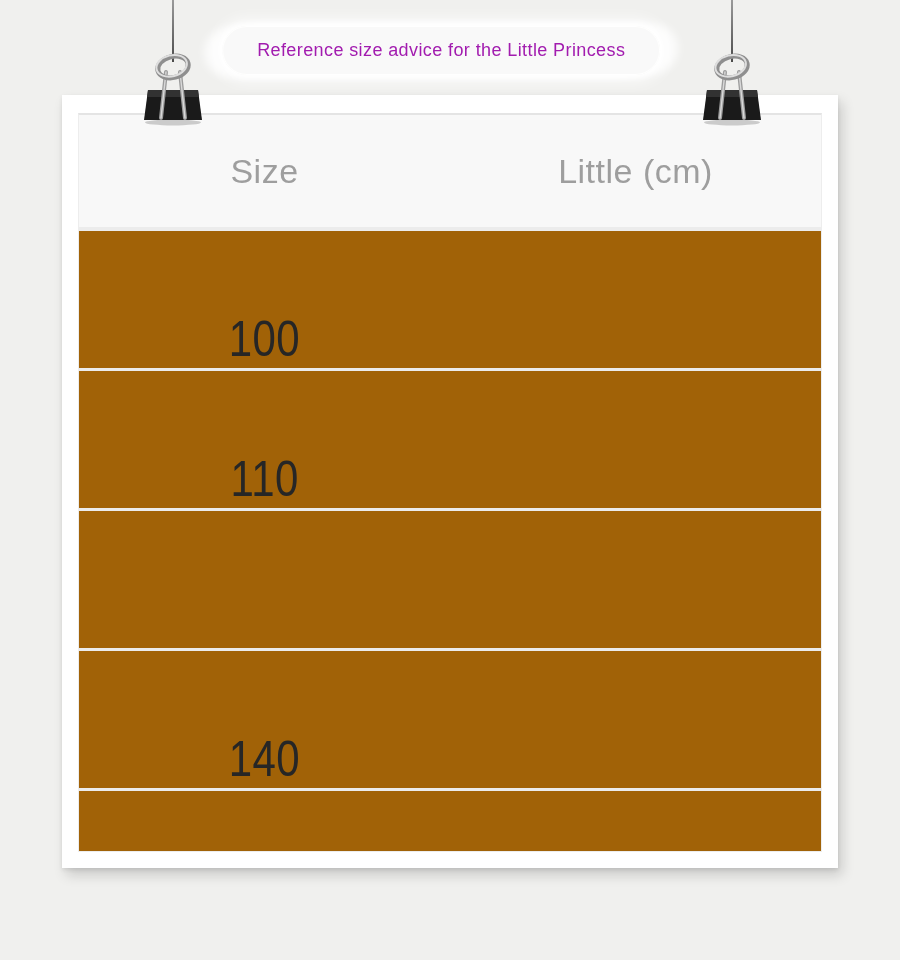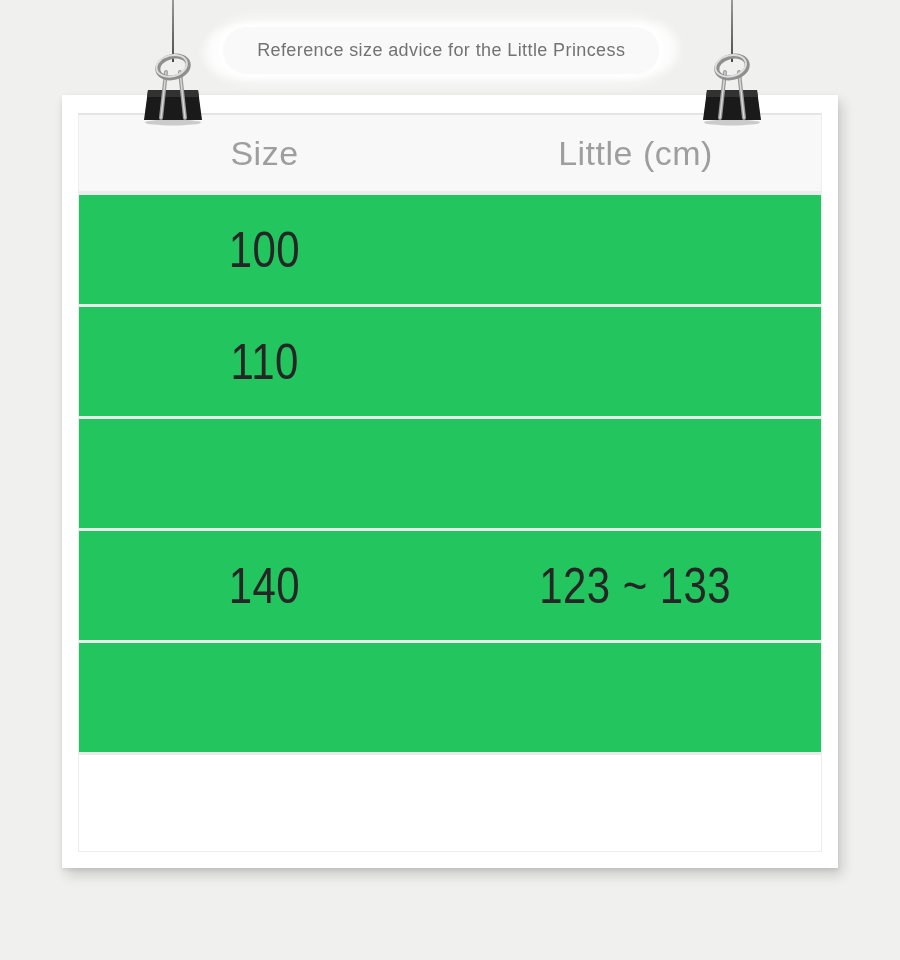--- a/index.html
+++ b/index.html
@@ -43,21 +43,21 @@
     box-shadow:
       0 0 6px 3px rgba(255,255,255,0.95),
       0 0 14px 8px rgba(255,255,255,0.65),
       -18px 2px 8px 0 rgba(255,255,255,0.8),
       18px -2px 8px 0 rgba(255,255,255,0.8);
     border: 1px solid rgba(255,255,255,0.9);
     white-space: nowrap;
   }
   .title-text {
     font-size: 18px;
-    color: #737373;
+    color: #a21caf;
     letter-spacing: 0.4px;
   }
 
   
   .paper {
     position: absolute;
     left: 62px;
     top: 95px;
     width: 776px;
     height: 773px;
@@ -72,38 +72,39 @@
     top: 18px;
     width: 744px;
     height: 739px;
     background: #ffffff;
     border: 1px solid #ededed;
     border-top: 2px solid #e4e4e4;
     overflow: hidden;
   }
   .thead {
     display: flex;
-    height: 80px;
+    height: 116px;
     background: #f8f8f8;
     border-bottom: 4px solid #ececec;
   }
   .th {
     width: 50%;
     display: flex;
     align-items: center;
     justify-content: center;
     font-size: 34px;
     color: #9e9e9e;
     letter-spacing: 0.5px;
   }
   .trow {
     display: flex;
-    height: 112px;
+    height: 140px;
     border-bottom: 3px solid #ebebeb;
-    background: #22c55e;
+    background: #a16207;
+    align-items: flex-end;
   }
   .td {
     width: 50%;
     display: flex;
     align-items: center;
     justify-content: center;
   }
   .td .val {
     display: inline-block;
     font-size: 50px;
@@ -139,23 +140,20 @@
       <div class="td">
           <span class="val">110</span>
         </div>
     </div>
     <div class="trow">
     </div>
     <div class="trow">
       <div class="td">
           <span class="val">140</span>
         </div>
-      <div class="td">
-          <span class="val">123 ~ 133</span>
-        </div>
     </div>
     <div class="trow">
     </div>
   </div>
 </div>
 
 <svg class="clip left" viewBox="0 0 64 74" aria-hidden="true">
   <ellipse cx="32" cy="70.5" rx="28" ry="3" fill="rgba(0,0,0,0.18)"></ellipse>
   <path d="M7,38 L57,38 L61,68 L3,68 Z" fill="#1a1a1a"></path>
   <path d="M7,38 L57,38 L57.8,45 L6.2,45 Z" fill="#323232"></path>

